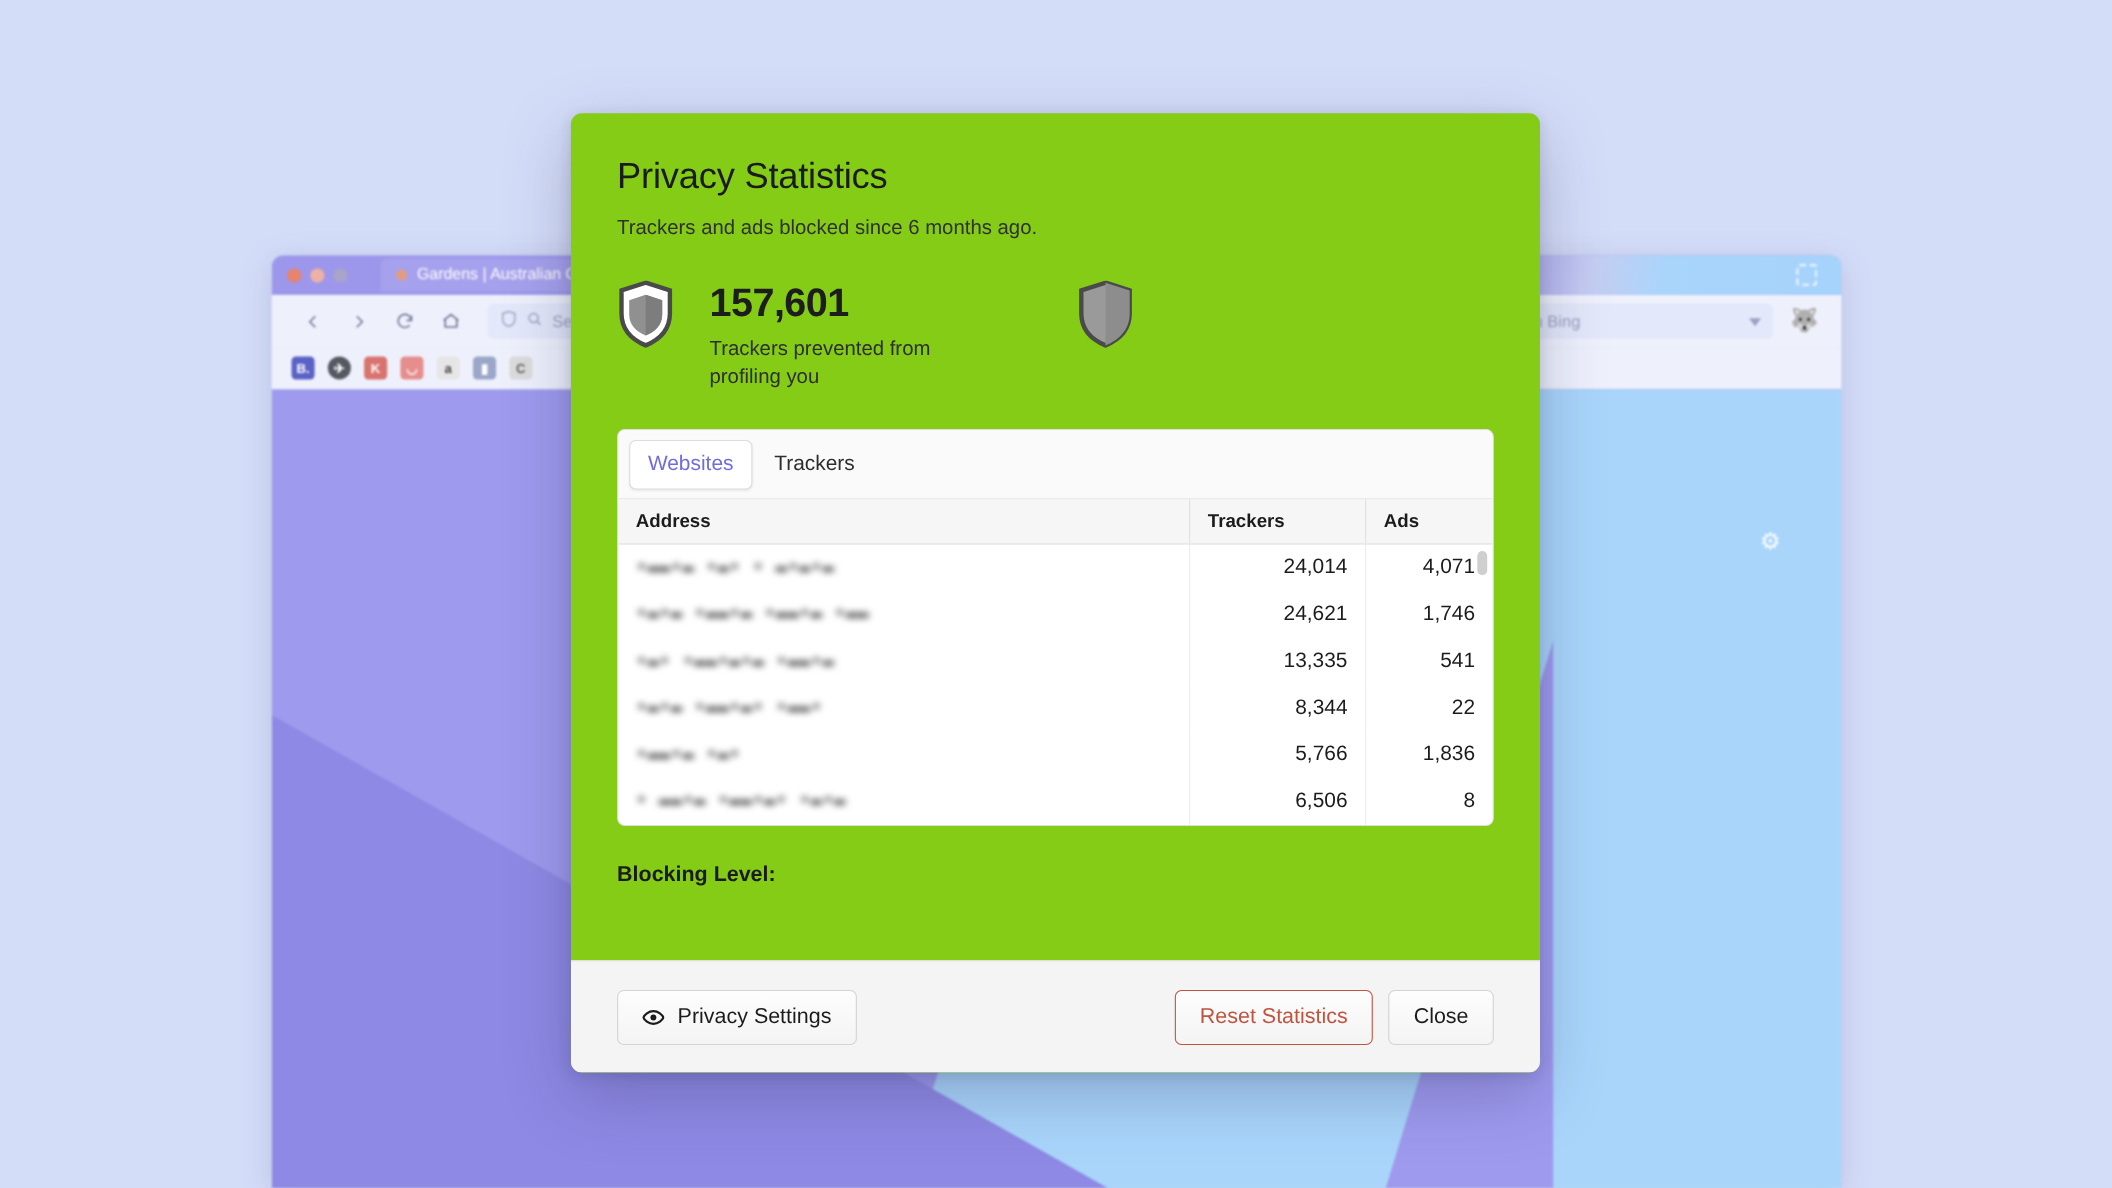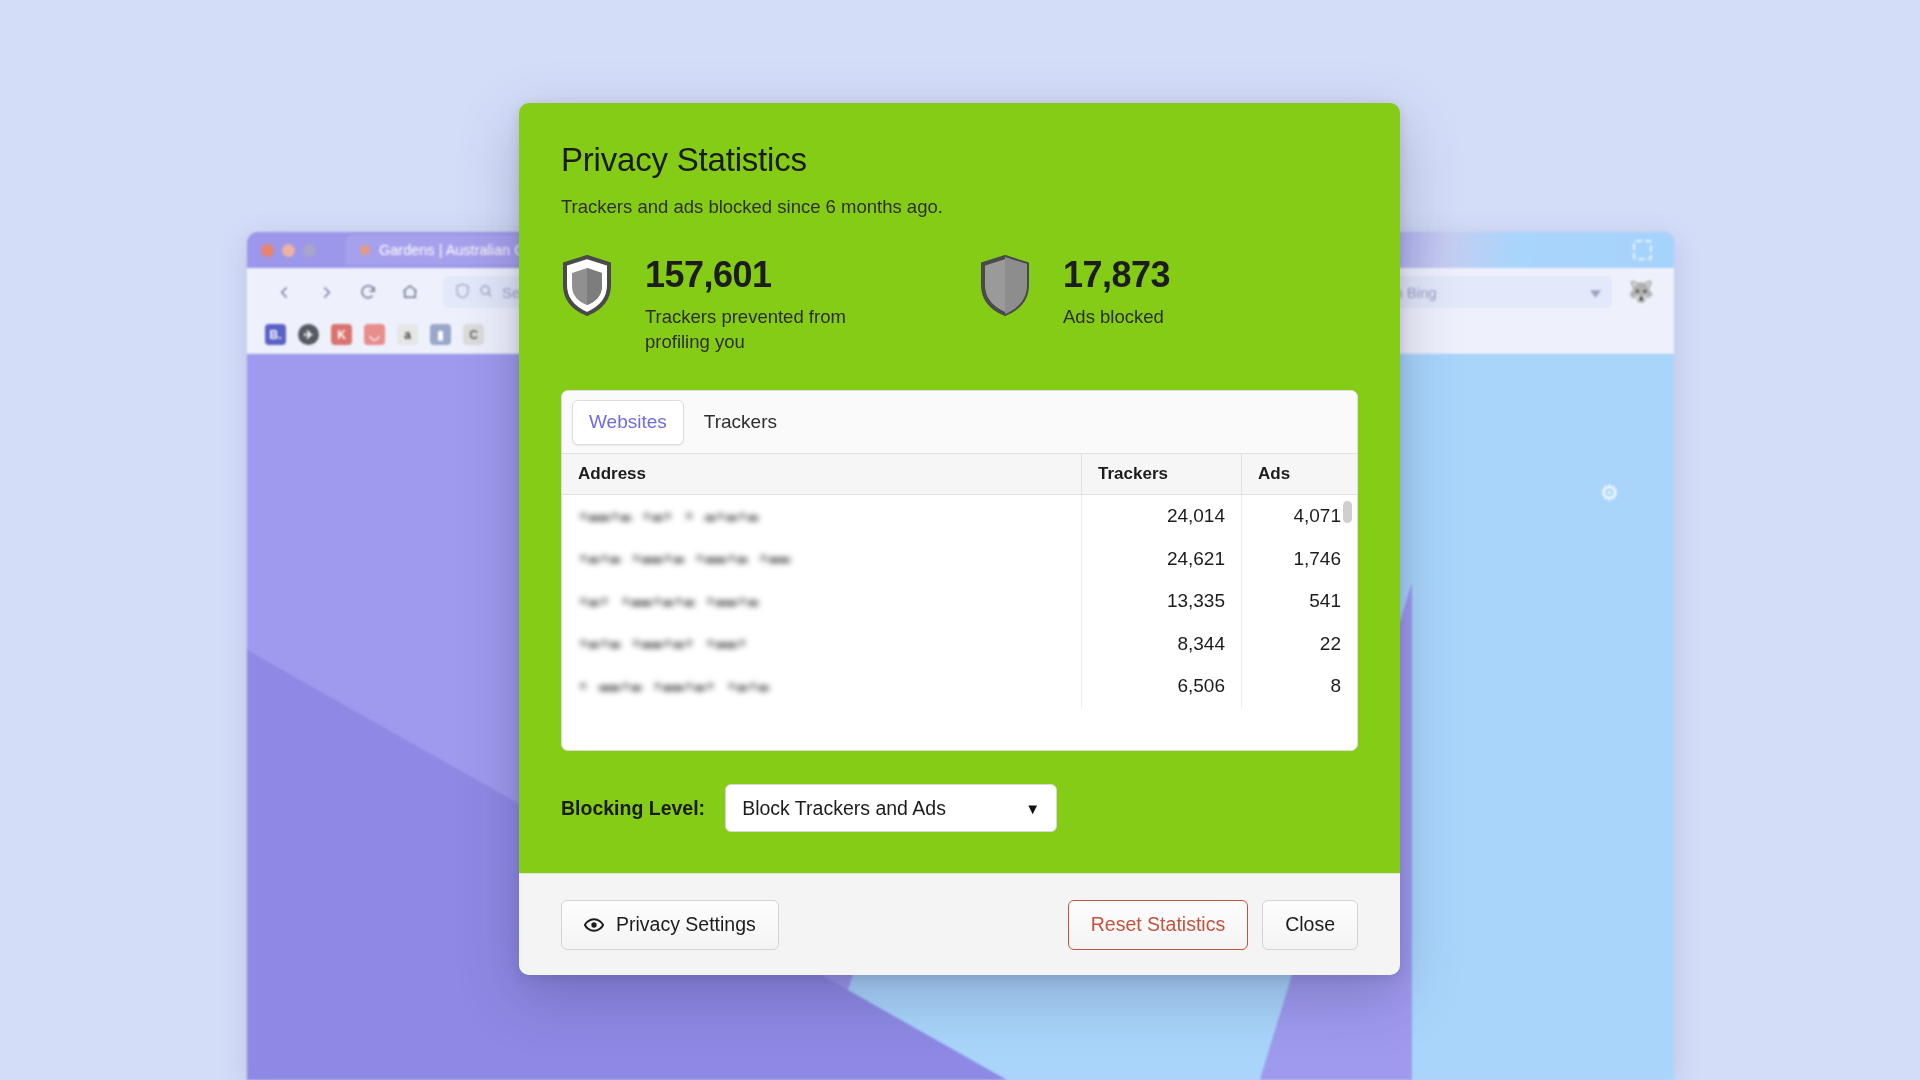--- a/index.html
+++ b/index.html
@@ -318,24 +318,20 @@
           <div class="stat-number">157,601</div>
           <div class="stat-label">Trackers prevented from profiling you</div>
         </div>
       </div>
 
       <div class="stat-block">
         <svg class="stat-shield" viewBox="0 0 52 62">
           <path d="M26 2 L48 9 V30 C48 45 38 54 26 59 C14 54 4 45 4 30 V9 Z" fill="#9a9a9a" stroke="#4a4a4a" stroke-width="4"></path>
           <path d="M26 2 L48 9 V30 C48 45 38 54 26 59 Z" fill="#8d8d8d"></path>
         </svg>
-        <div class="stat-text">
-          <div class="stat-number">17,873</div>
-          <div class="stat-label">Ads blocked</div>
-        </div>
       </div>
 
     </div>
 
     <div id="list-card">
 
       <div id="tabbar">
         <div class="tab active">Websites</div>
         <div class="tab">Trackers</div>
       </div>
@@ -371,36 +367,39 @@
         </div>
         <div class="trow">
           <div class="cell col-addr">
               <span class="addr-blur">▪▬▪▬ ▪▬▬▪▬▪ ▪▬▬▪</span>
             </div>
           <div class="cell col-trk num">8,344</div>
           <div class="cell col-ads num">22</div>
         </div>
         <div class="trow">
           <div class="cell col-addr">
+              <span class="addr-blur">▪▬▬▪▬ ▪▬▪</span>
+            </div>
+          <div class="cell col-trk num">5,766</div>
+          <div class="cell col-ads num">1,836</div>
+        </div>
+        <div class="trow">
+          <div class="cell col-addr">
               <span class="addr-blur">▪ ▬▬▪▬  ▪▬▬▪▬▪ ▪▬▪▬</span>
             </div>
           <div class="cell col-trk num">6,506</div>
           <div class="cell col-ads num">8</div>
         </div>
 
         <div id="scroll-thumb"></div>
       </div>
     </div>
 
     <div id="blocking-row">
       <span id="blocking-label">Blocking Level:</span>
-      <div id="blocking-select">
-        <span>Block Trackers and Ads</span>
-        <span class="caret">▼</span>
-      </div>
     </div>
 
   </div>
 
   <div id="dialog-footer">
     <div class="btn">
       <svg id="eye-icon" viewBox="0 0 24 24">
         <path d="M12 5C6.5 5 2.3 9.2 1 12c1.3 2.8 5.5 7 11 7s9.7-4.2 11-7c-1.3-2.8-5.5-7-11-7z" fill="none" stroke="#1c1c1c" stroke-width="2.4"></path>
         <circle cx="12" cy="12" r="3.2" fill="#1c1c1c"></circle>
       </svg>

